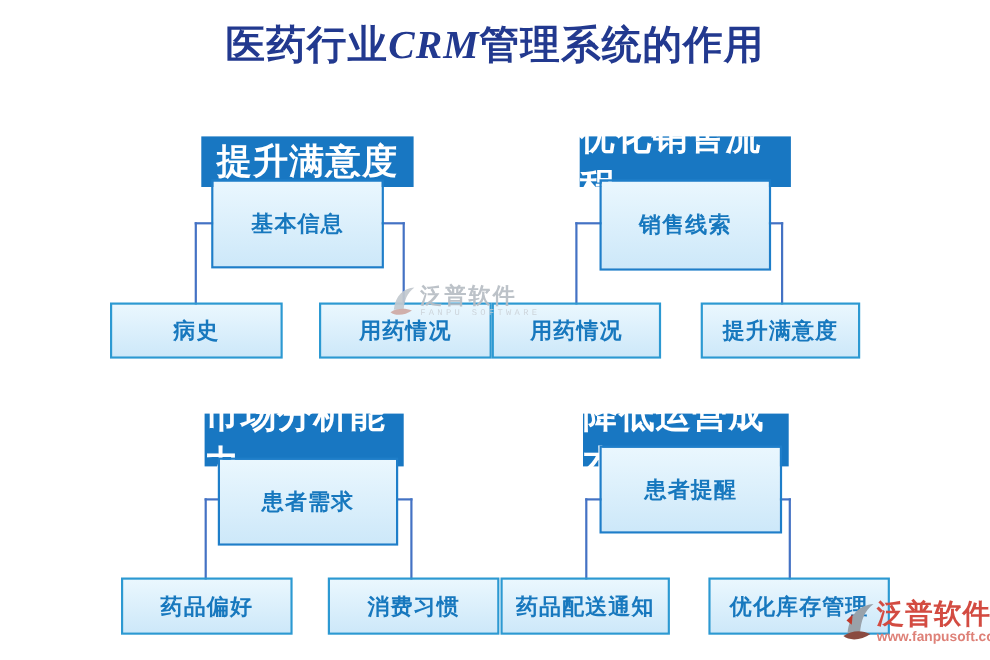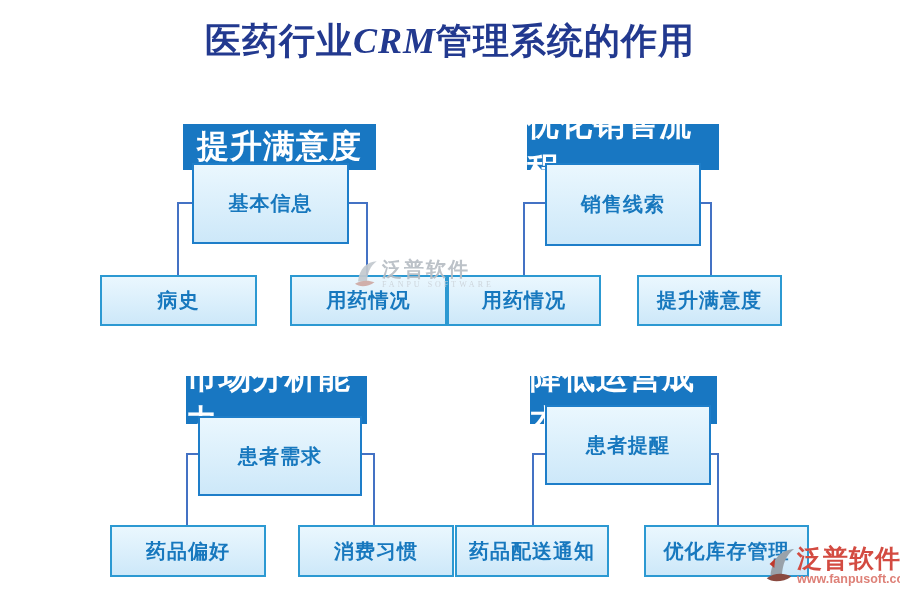--- a/index.html
+++ b/index.html
@@ -55,21 +55,21 @@
   .k3r{left:358px;top:453px;width:15px;height:72px}
   .k4l{left:532px;top:453px;width:13px;height:72px}
   .k4r{left:707px;top:453px;width:10px;height:72px}
   
   .wm{
     position:absolute;left:352px;top:258px;display:flex;align-items:flex-start;
     z-index:6;opacity:.92;pointer-events:none;
   }
   .wm .wm-txt{display:flex;flex-direction:column;margin-left:3px;}
   .wm .wm-brand{font-size:20px;font-weight:bold;color:#b7bdc4;letter-spacing:2px;line-height:22px;}
-  .wm .wm-sub{font-size:8px;color:#ccd3d9;letter-spacing:3px;font-family:Liberation Serif, serif;text-align:right;}
+  .wm .wm-sub{font-size:8px;color:#ccd3d9;letter-spacing:3px;font-family:Liberation Mono, monospace;text-align:right;}
   
   .flogo{
     position:absolute;left:762px;top:545px;display:flex;align-items:flex-start;z-index:7;
   }
   .flogo .fl-txt{display:flex;flex-direction:column;margin-left:1px;}
   .flogo .fl-brand{font-size:25px;font-weight:bold;color:#d34b41;letter-spacing:1px;line-height:27px;}
   .flogo .fl-url{font-size:12.5px;font-weight:bold;color:#de8178;font-family:"Liberation Sans",sans-serif;line-height:14px;}
 </style>
 </head>
 <body>

